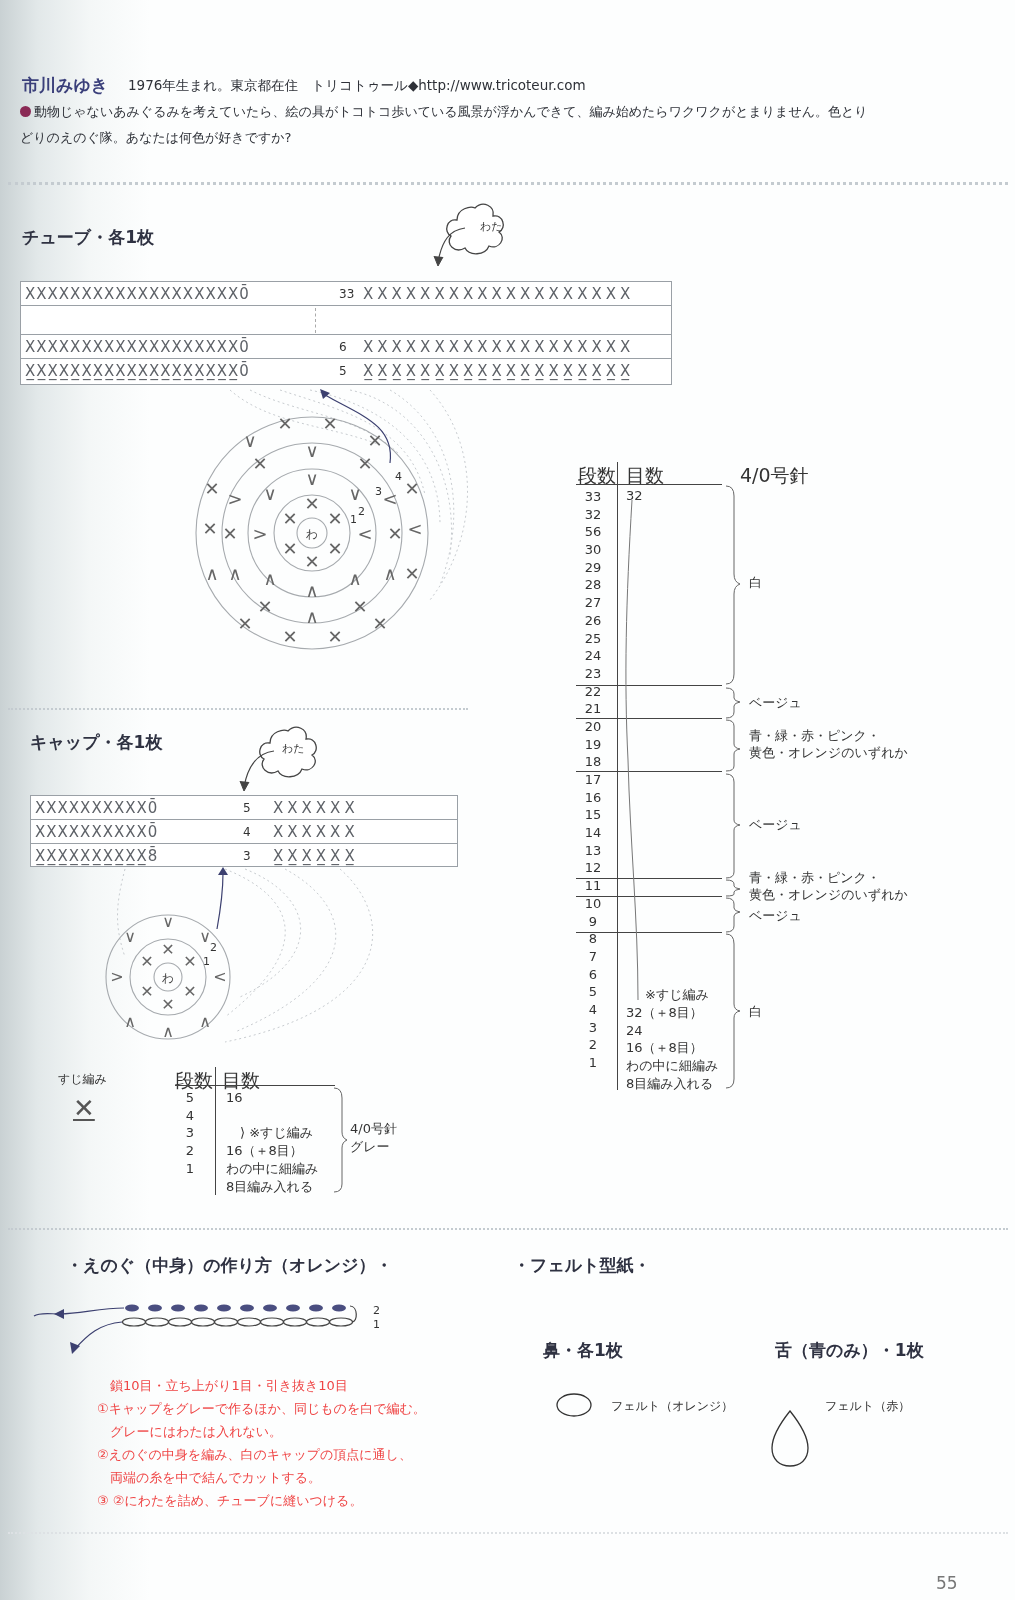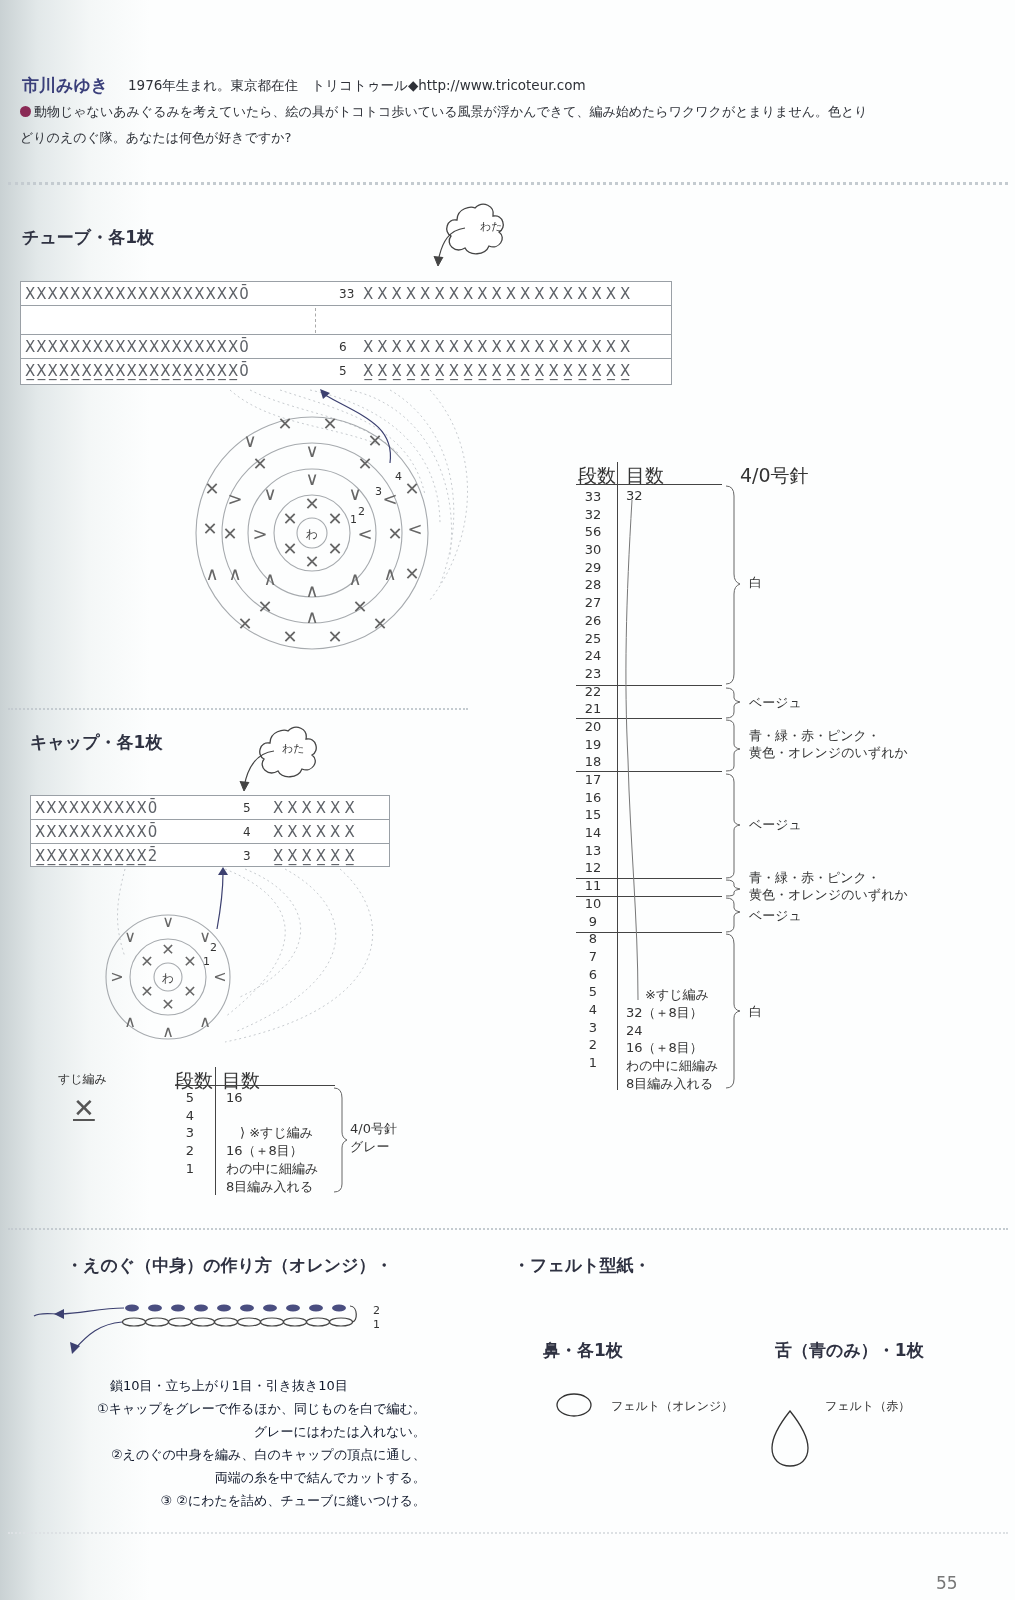--- a/index.html
+++ b/index.html
@@ -29,21 +29,21 @@
     font-family: "DejaVu Sans", sans-serif; font-size: 15px; color: #5e6268; line-height: 24px;
     white-space: nowrap; overflow: hidden;
   }
   .band-row:last-child { border-bottom: none; }
   .band-left { position: absolute; letter-spacing: 1px; }
   .band-num { position: absolute; font-size: 12px; color: #333; }
   .band-right { position: absolute; letter-spacing: 4px; }
   .tbl { font-size: 13px; color: #333; }
   .tbl-h { font-size: 19px; color: #333; }
   .row-nums div { height: 17.7px; line-height: 17.7px; text-align: center; }
-  .step { font-size: 13px; line-height: 23px; color: #0f172a; text-align: right; }
+  .step { font-size: 13px; line-height: 23px; color: #ef4444; }
   .wata { font-size: 11px; color: #333; }
   .label-sm { font-size: 12px; color: #333; }
 </style>
 </head>
 <body>
 
 <div class="spine"></div>
 
 <div class="abs author-name">市川みゆき</div>
 <div class="abs author-info">1976年生まれ。東京都在住　トリコトゥール◆http://www.tricoteur.com</div>
@@ -242,33 +242,33 @@
 <div class="abs dotline" style="left:8px; top:708px; width:460px; border-top-width:2px;"></div>
 
 <div class="abs section-title" style="left:30px; top:731px;">キャップ・各1枚</div>
 <svg class="abs" style="left:230px; top:725px;" width="100" height="70">
   <path d="M58,6 c8,-8 20,-2 18,8 c10,-2 14,12 6,16 c8,6 0,18 -10,14 c-4,10 -20,10 -24,2 c-10,6 -20,-4 -14,-12 c-8,-4 -4,-18 6,-16 c0,-12 14,-14 18,-12z" fill="#fff" stroke="#444" stroke-width="1.3"></path>
   <path d="M44,26 C28,28 18,40 14,62" fill="none" stroke="#444" stroke-width="1.2"></path>
   <path d="M10,56 L14,66 L19,57" fill="#444" stroke="#444" stroke-width="1"></path>
 </svg>
 <div class="abs wata" style="left:282px; top:741px;">わた</div>
 
-<div class="abs band" style="left:30px; top:795px; width:360px; height:72px;">
+<div class="abs band" style="left:30px; top:795px; width:428px; height:72px;">
   <div class="band-row">
     <span class="band-left" style="left:4px;">XXXXXXXXXX0̄</span>
     <span class="band-num" style="left:212px;">5</span>
     <span class="band-right" style="left:242px;">XXXXXX</span>
   </div>
   <div class="band-row">
     <span class="band-left" style="left:4px;">XXXXXXXXXX0̄</span>
     <span class="band-num" style="left:212px;">4</span>
     <span class="band-right" style="left:242px;">XXXXXX</span>
   </div>
   <div class="band-row">
-    <span class="band-left" style="left:4px;">X̲X̲X̲X̲X̲X̲X̲X̲X̲X̲2̄</span>
+    <span class="band-left" style="left:4px;">X̲X̲X̲X̲X̲X̲X̲X̲X̲X̲8̄</span>
     <span class="band-num" style="left:212px;">3</span>
     <span class="band-right" style="left:242px;">X̲X̲X̲X̲X̲X̲</span>
   </div>
 </div>
 
 <svg class="abs" style="left:95px; top:867px;" width="320" height="180">
   <g fill="none" stroke="#c8ccd0" stroke-width="1" stroke-dasharray="2,3">
     <path d="M30,2 C20,40 20,60 30,90"></path>
     <path d="M130,2 C200,30 220,80 130,150"></path>
     <path d="M190,2 C260,40 270,110 140,165"></path>

